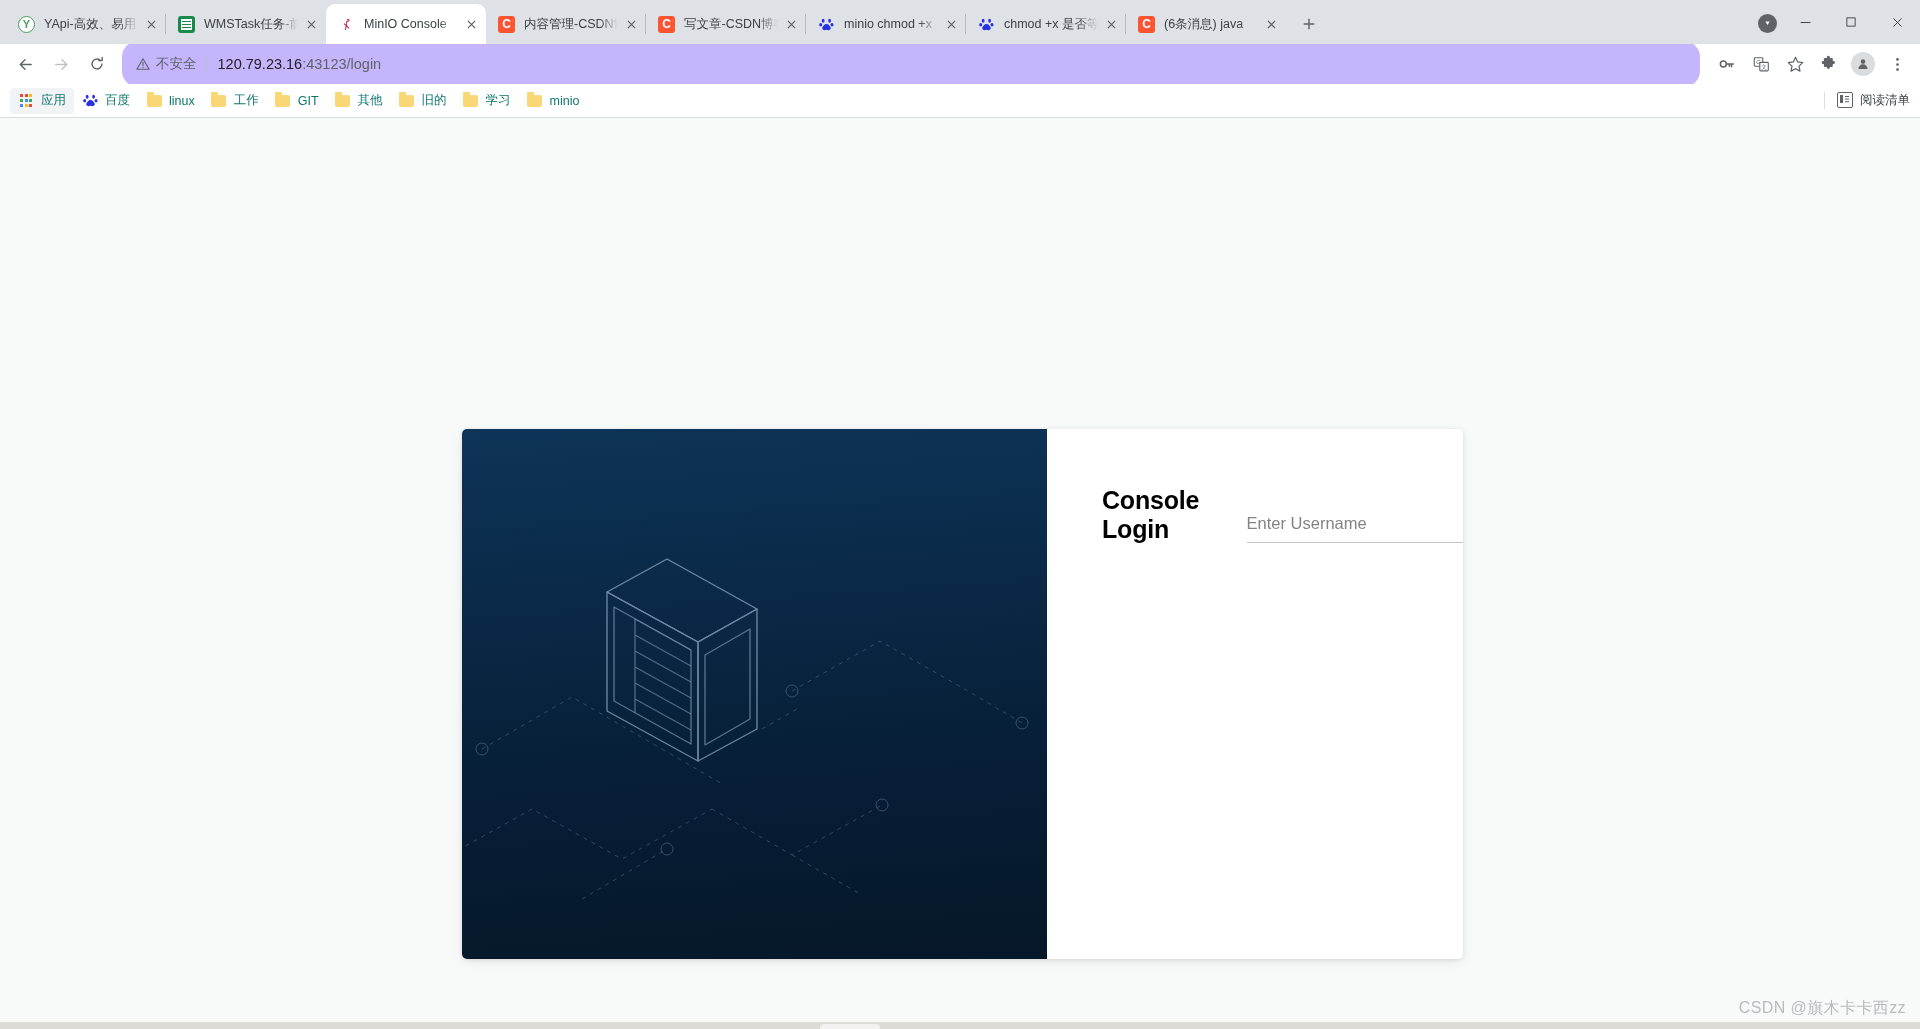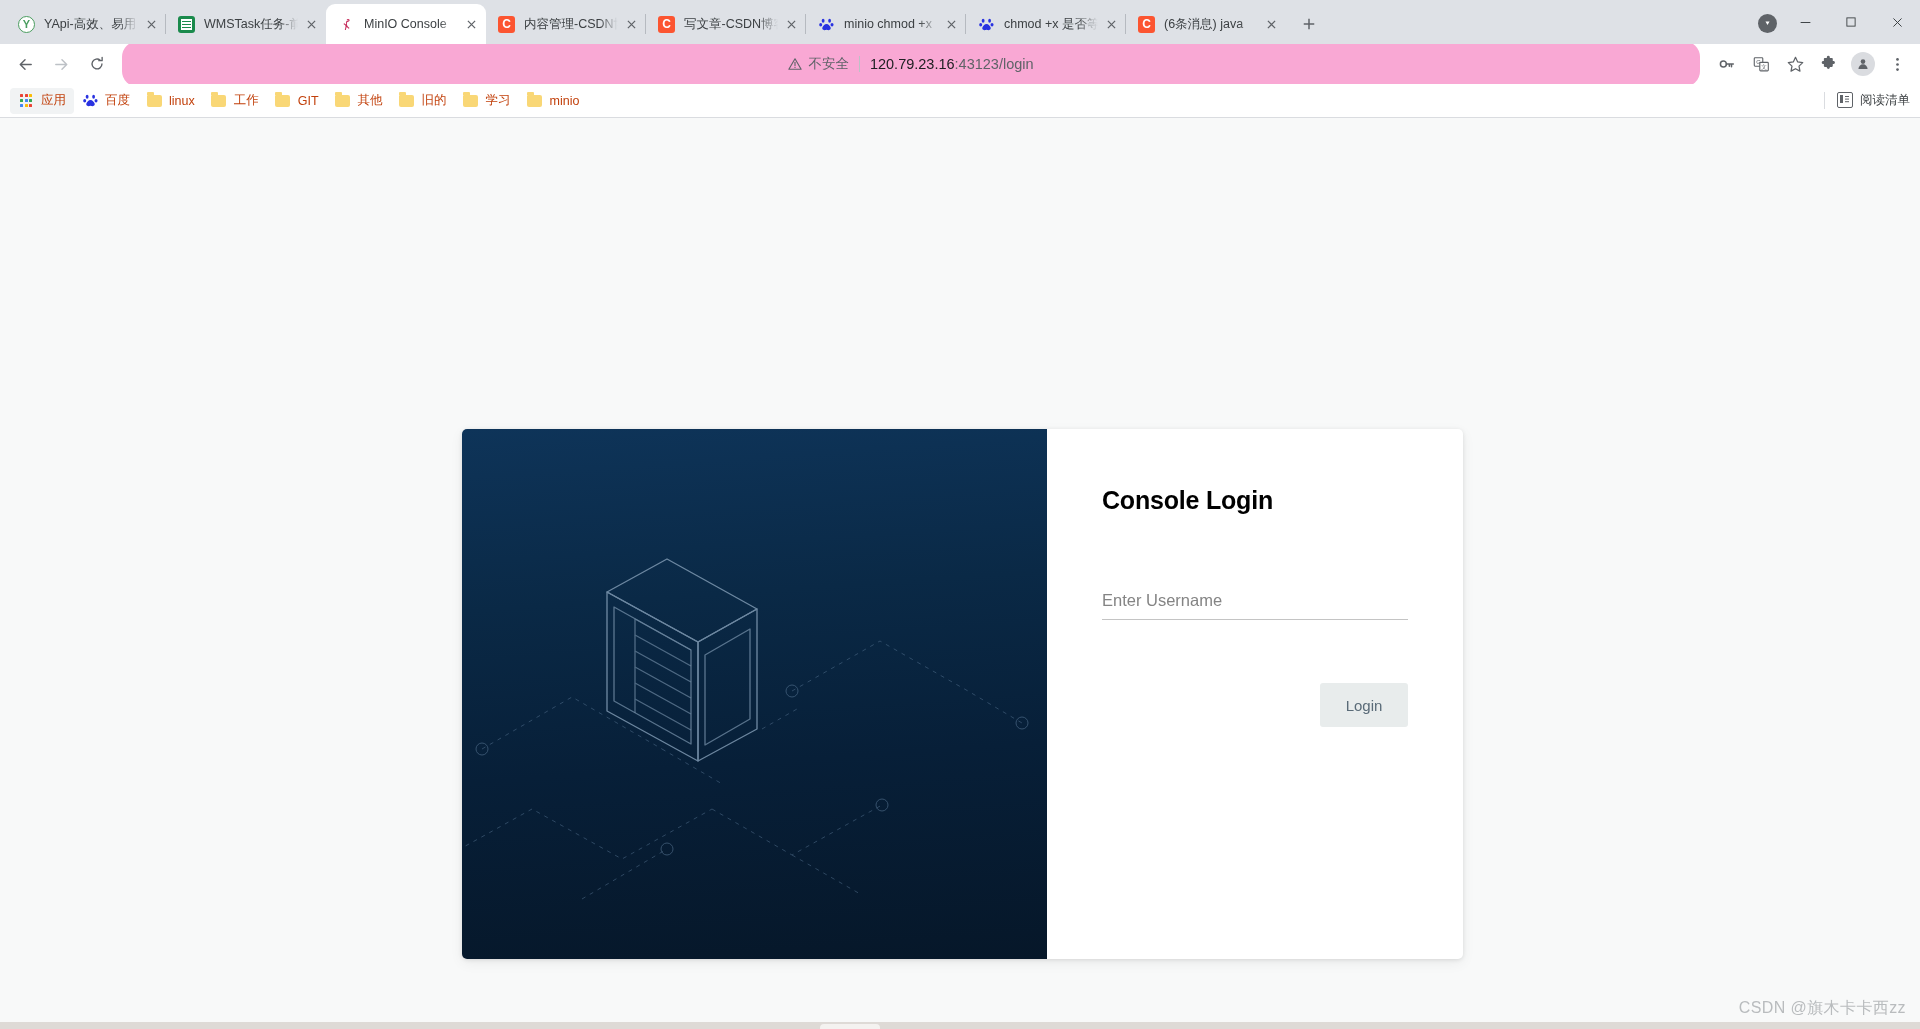--- a/index.html
+++ b/index.html
@@ -132,28 +132,27 @@
     display: flex; align-items: center; justify-content: center;
     border-radius: 50%;
     color: #5f6368;
     flex: none;
     margin-right: 2px;
   }
   .nav-btn.disabled { color: #bdc1c6; }
   .omnibox {
     flex: 1;
     height: 46px;
-    background: #f9a8d4;
+    background: #c4b5fd;
     border-radius: 16px;
     display: flex;
     align-items: center;
     padding: 0 14px;
     margin: 0 8px 0 6px;
     min-width: 0;
-    justify-content: center;
   }
   .omni-warn {
     display: flex; align-items: center;
     color: #5f6368;
     font-size: 13.5px;
     white-space: nowrap;
     flex: none;
   }
   .omni-warn svg { width: 14px; height: 14px; margin-right: 6px; }
   .omni-sep {
@@ -187,21 +186,21 @@
     align-items: center;
     padding: 0 10px;
     flex: none;
   }
   .bm {
     display: flex; align-items: center;
     height: 26px;
     padding: 4px 8px;
     border-radius: 4px;
     font-size: 12.5px;
-    color: #c2410c;
+    color: #0f766e;
     white-space: nowrap;
     flex: none;
   }
   .bm.apps { background: #f1f3f4; }
   .bm-ico { width: 16px; height: 16px; margin-right: 7px; flex: none; display:flex; align-items:center; justify-content:center; }
   .grid-ico {
     display: grid;
     grid-template-columns: repeat(3, 3px);
     grid-template-rows: repeat(3, 3px);
     gap: 1.6px;
@@ -265,21 +264,21 @@
     position: relative;
     background: linear-gradient(176deg, #0e3459 0%, #0a2946 32%, #071f38 62%, #061729 100%);
     overflow: hidden;
     flex: none;
   }
   .card-left svg { position: absolute; inset: 0; width: 100%; height: 100%; }
   .card-right {
     flex: 1;
     padding: 57px 58px 5px 55px;
     display: flex;
-    flex-direction: column;
+    flex-direction: row;
   }
   .console-title {
     font-size: 25px;
     font-weight: bold;
     color: #000000;
     letter-spacing: -0.2px;
     margin-bottom: 48px;
   }
   .field {
     position: relative;

